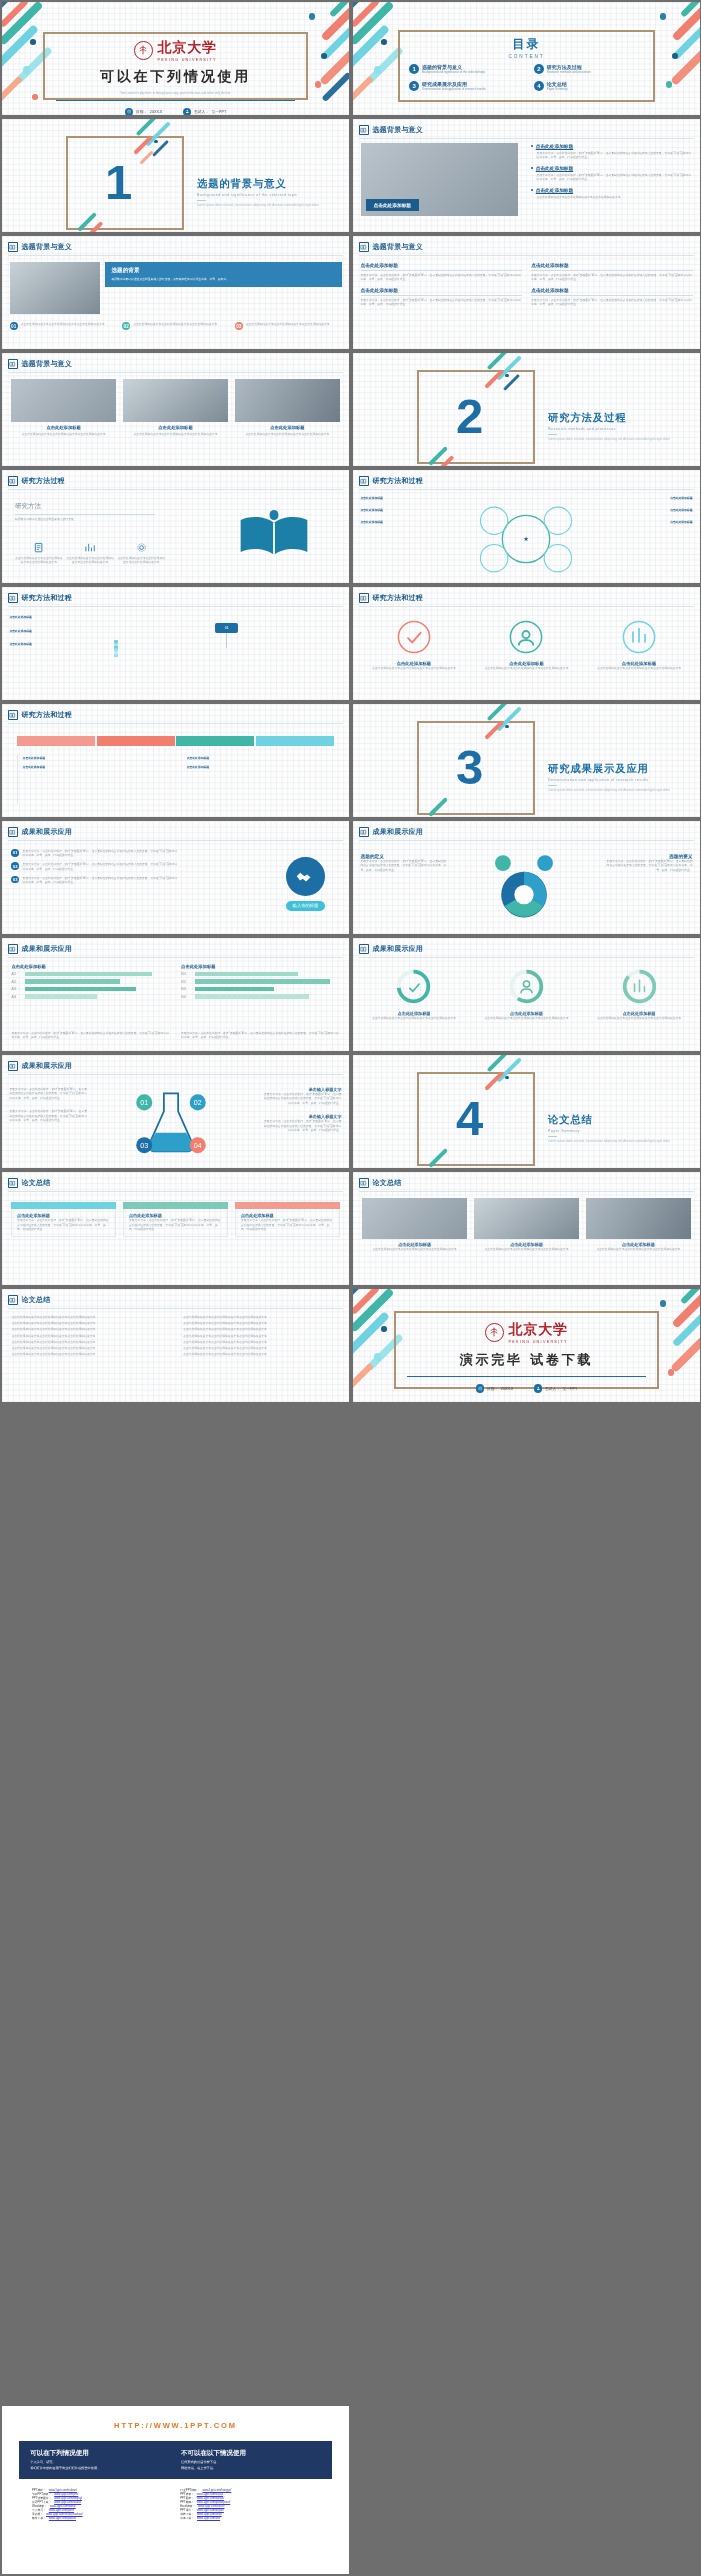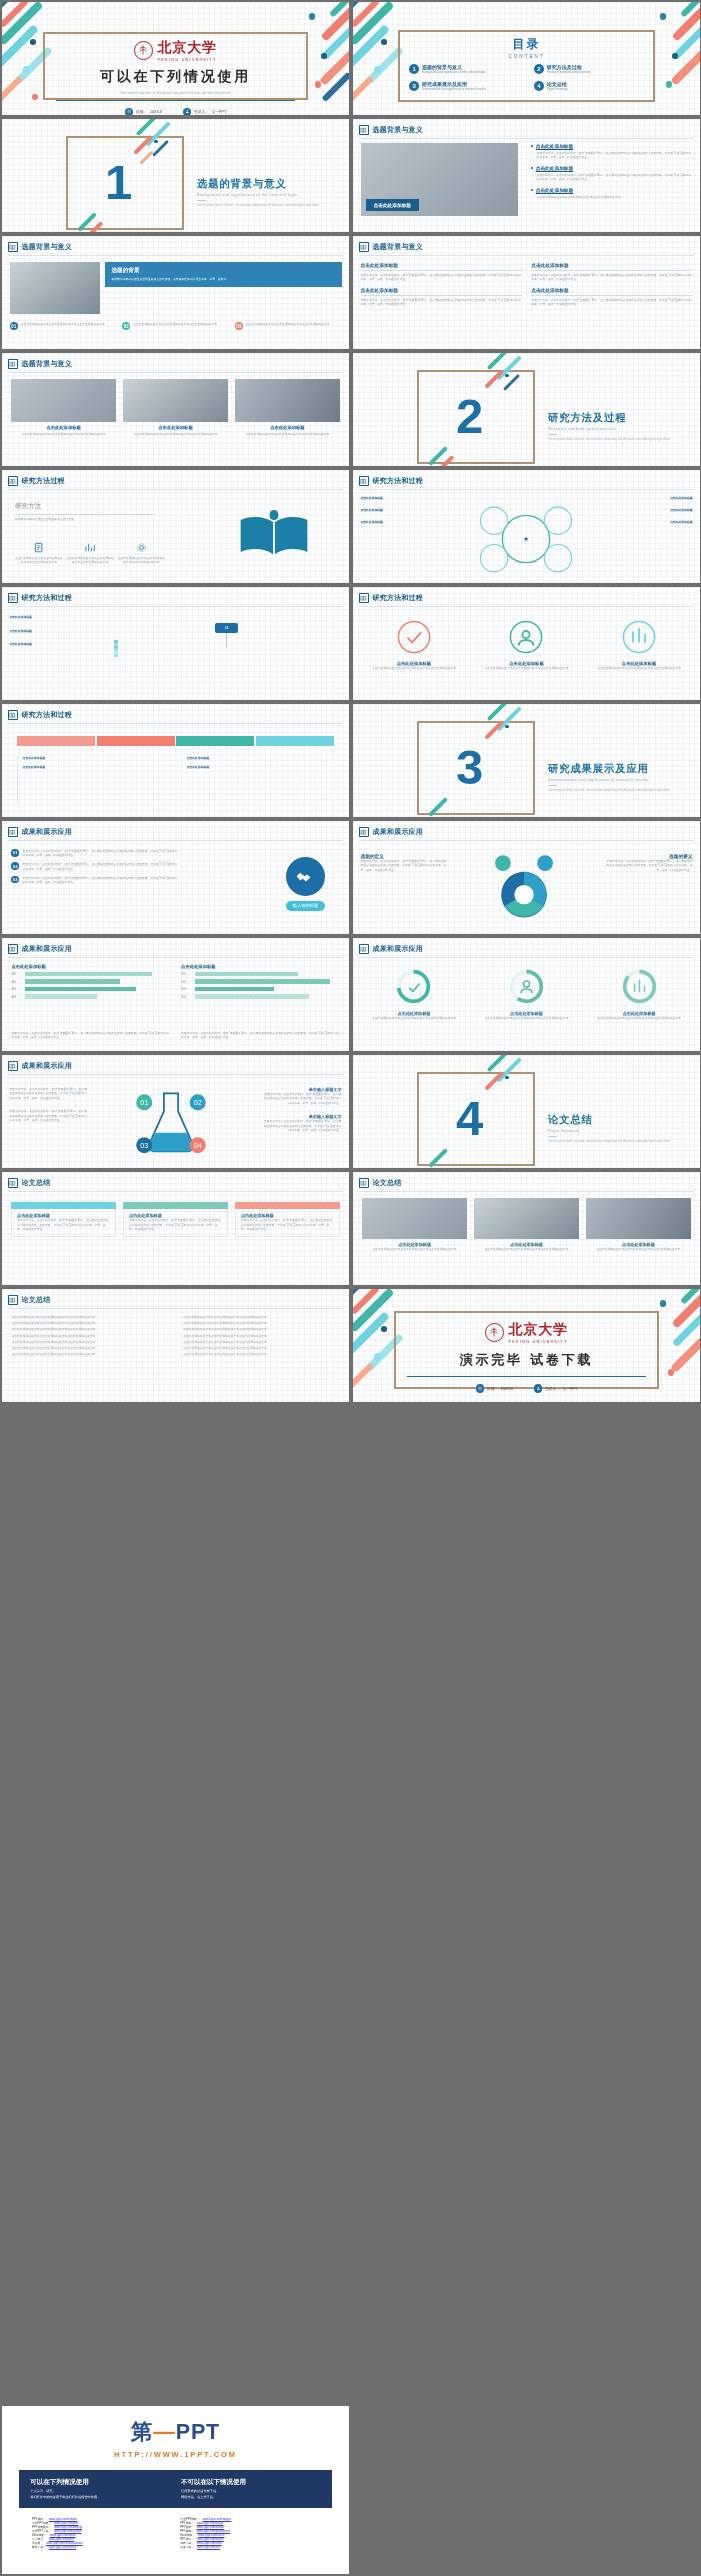--- a/index.html
+++ b/index.html
@@ -966,23 +966,20 @@
           <span style="font-size:3.7px;color:#444;">第一PPT</span>
         </div>
       </div>
     </div>
   </div>
 
 </div>
 
 <div class="footer">
   <div style="text-align:center;padding-top:11.2px;">
-    <div class="logo">
-      <span>第</span><span class="dash">—</span><span>PPT</span>
-    </div>
     <div class="url" style="margin-top:3.7px;">HTTP://WWW.1PPT.COM</div>
   </div>
   <div class="navy" style="margin:11.2px 17px 0;padding:7.5px 11.2px;display:grid;grid-template-columns:1fr 1fr;gap:11.2px;">
     <div>
       <h4>可以在下列情况使用</h4>
       <ul>
         <li>个人学习、研究。</li>
         <li>将幻灯片中的内容用于商业幻灯片或报告中使用。</li>
       </ul>
     </div>

